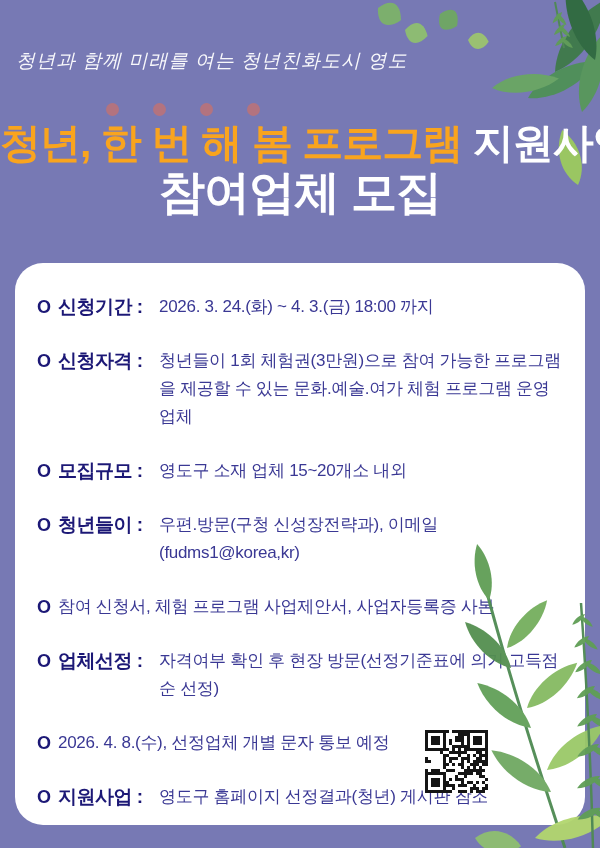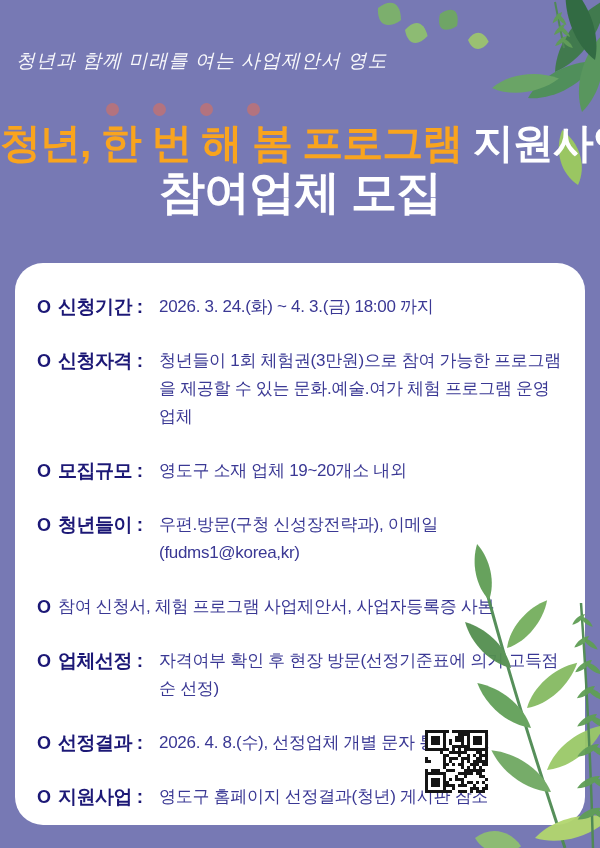--- a/index.html
+++ b/index.html
@@ -81,21 +81,21 @@
         <use href="#leaf" transform="translate(207,14) rotate(140) scale(0.28)"></use>
         <use href="#leaf" transform="translate(212,12) rotate(-140) scale(0.28)"></use>
         <use href="#leaf" transform="translate(209,26) rotate(135) scale(0.3)"></use>
         <use href="#leaf" transform="translate(215,24) rotate(-135) scale(0.3)"></use>
         <use href="#leaf" transform="translate(211,38) rotate(130) scale(0.3)"></use>
         <use href="#leaf" transform="translate(217,36) rotate(-130) scale(0.3)"></use>
       </g>
     </g>
   </svg>
 
-  <div class="tagline">청년과 함께 미래를 여는 사업제안서 영도</div>
+  <div class="tagline">청년과 함께 미래를 여는 청년친화도시 영도</div>
 
   <div class="dots-row">
     <i></i>
     <i></i>
     <i></i>
     <i></i>
   </div>
 
   <div class="title-block">
     <div class="title-line1">
@@ -115,21 +115,21 @@
 
         <div class="row">
           <span class="bullet">O</span>
           <span class="lbl">신청자격 :</span>
           <span class="val">청년들이 1회 체험권(3만원)으로 참여 가능한 프로그램을 제공할 수 있는 문화.예술.여가 체험 프로그램 운영 업체</span>
         </div>
 
         <div class="row">
           <span class="bullet">O</span>
           <span class="lbl">모집규모 :</span>
-          <span class="val">영도구 소재 업체 19~20개소 내외</span>
+          <span class="val">영도구 소재 업체 15~20개소 내외</span>
         </div>
 
         <div class="row">
           <span class="bullet">O</span>
           <span class="lbl">청년들이 :</span>
           <span class="val">우편.방문(구청 신성장전략과), 이메일(fudms1@korea,kr)</span>
         </div>
 
         <div class="row">
           <span class="bullet">O</span>
@@ -137,21 +137,20 @@
         </div>
 
         <div class="row">
           <span class="bullet">O</span>
           <span class="lbl">업체선정 :</span>
           <span class="val">자격여부 확인 후 현장 방문(선정기준표에 의거 고득점순 선정)</span>
         </div>
 
         <div class="row">
           <span class="bullet">O</span>
-          <span class="lbl">선정결과 :</span>
           <span class="val">2026. 4. 8.(수), 선정업체 개별 문자 통보 예정</span>
         </div>
 
         <div class="row">
           <span class="bullet">O</span>
           <span class="lbl">지원사업 :</span>
           <span class="val">영도구 홈페이지 선정결과(청년) 게시판 참조</span>
         </div>
 
       </div>

